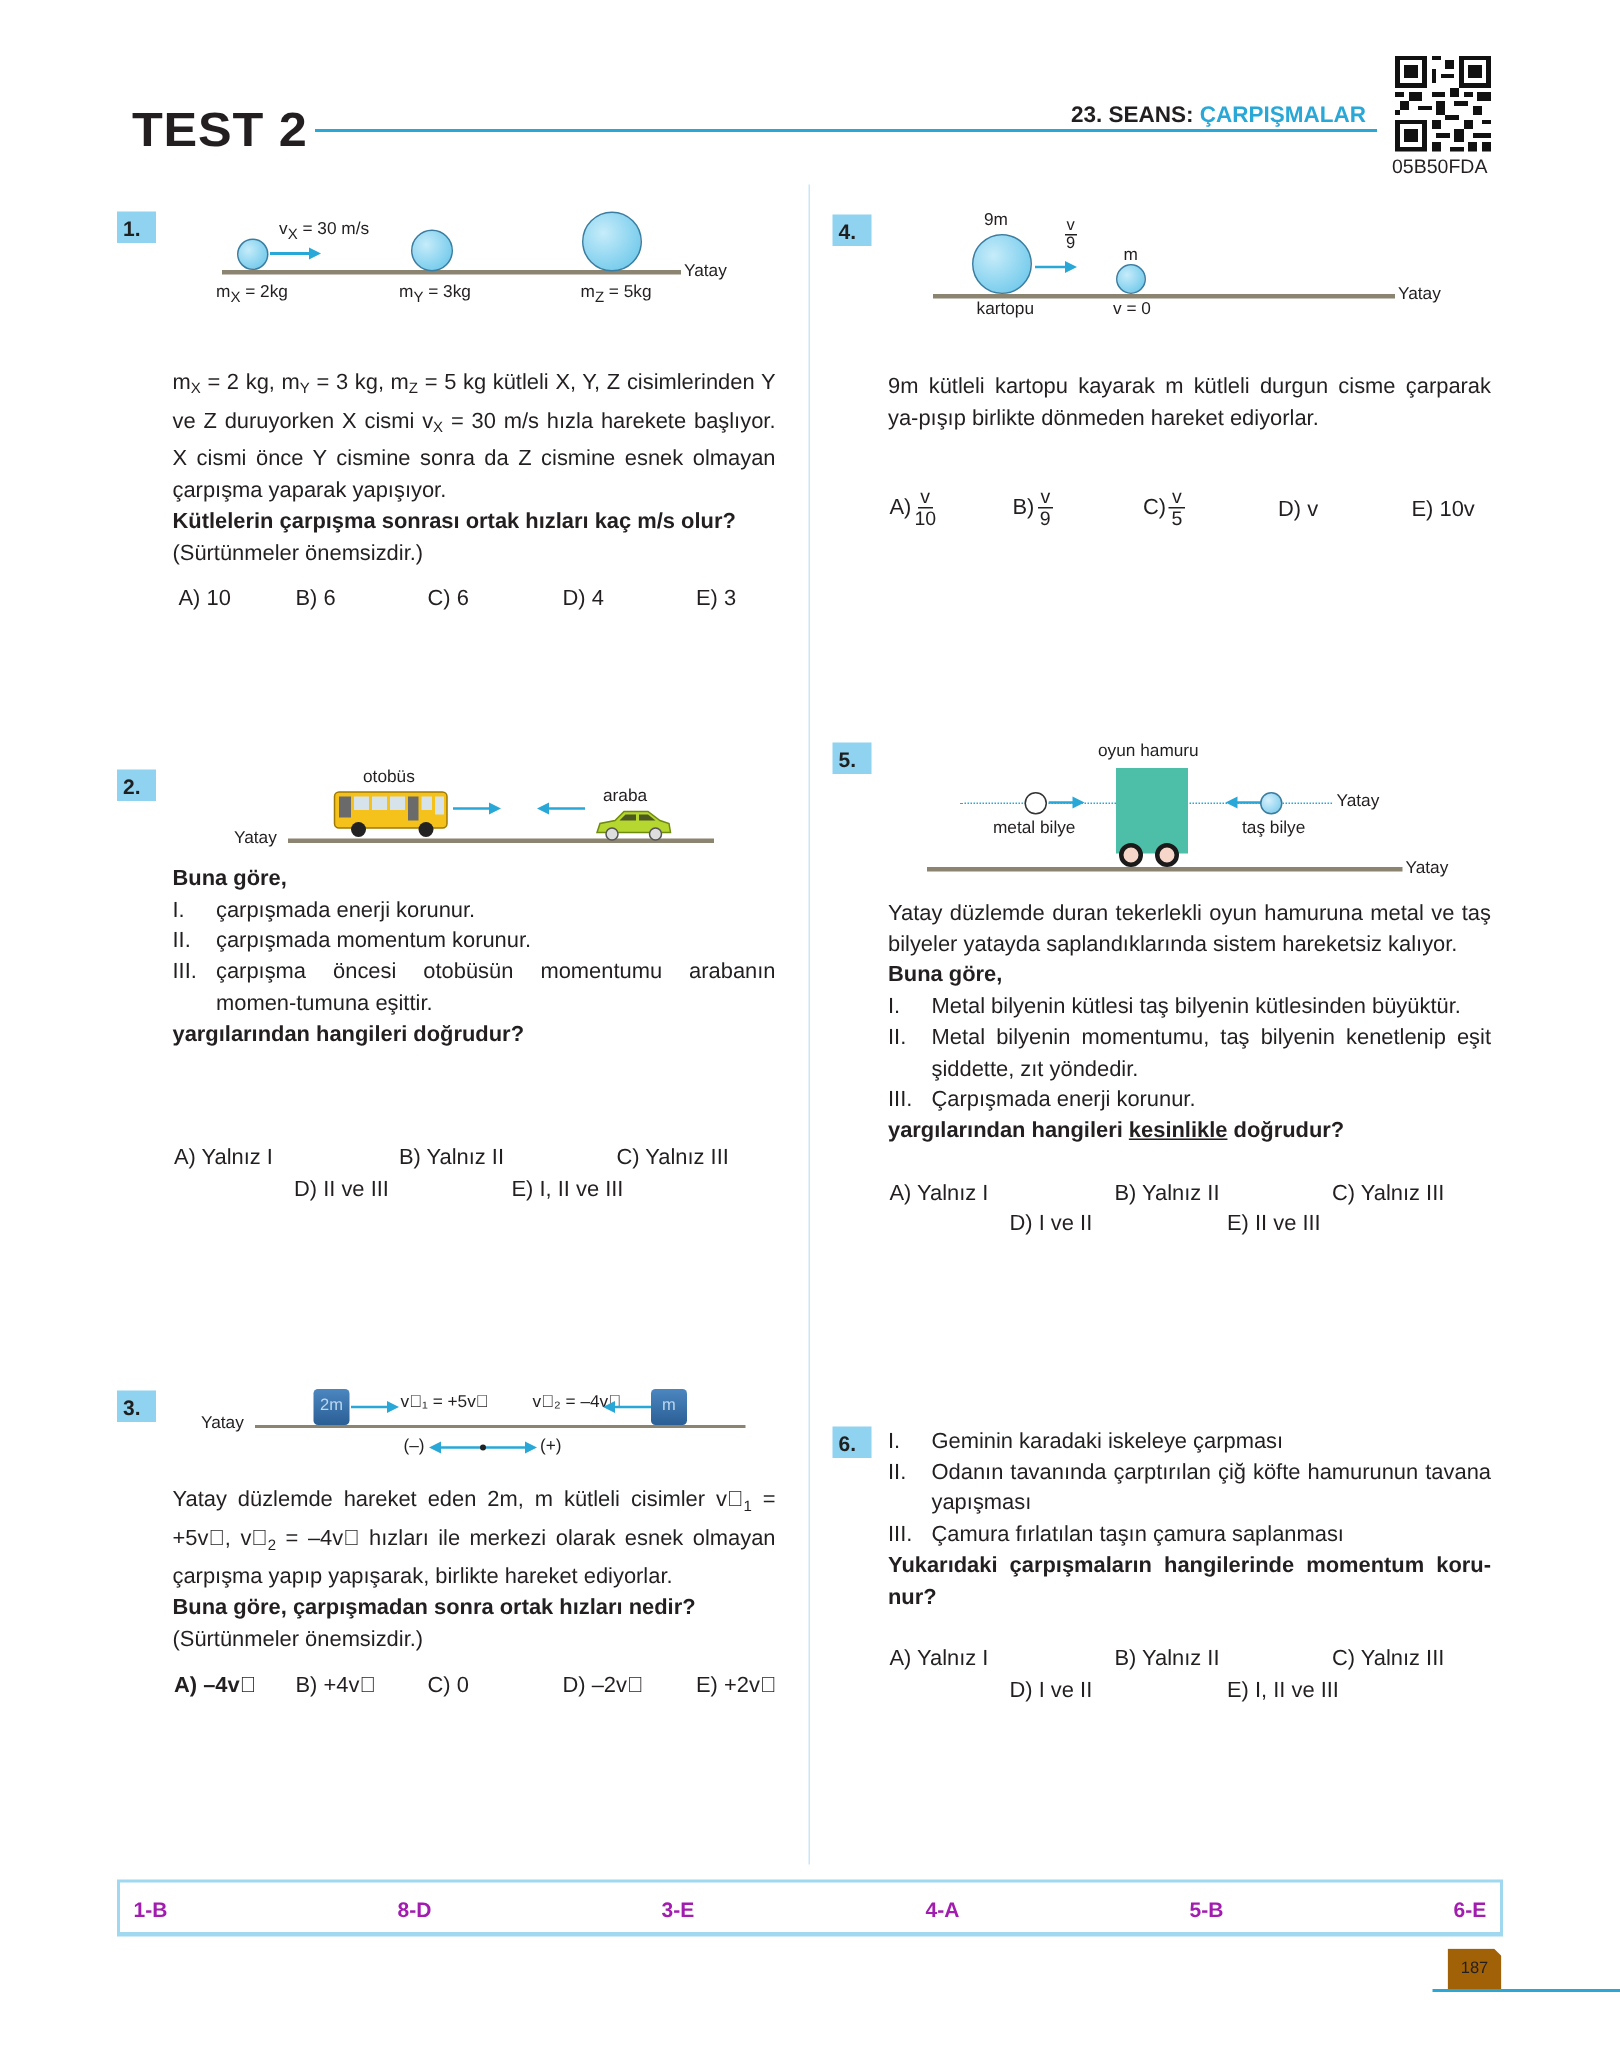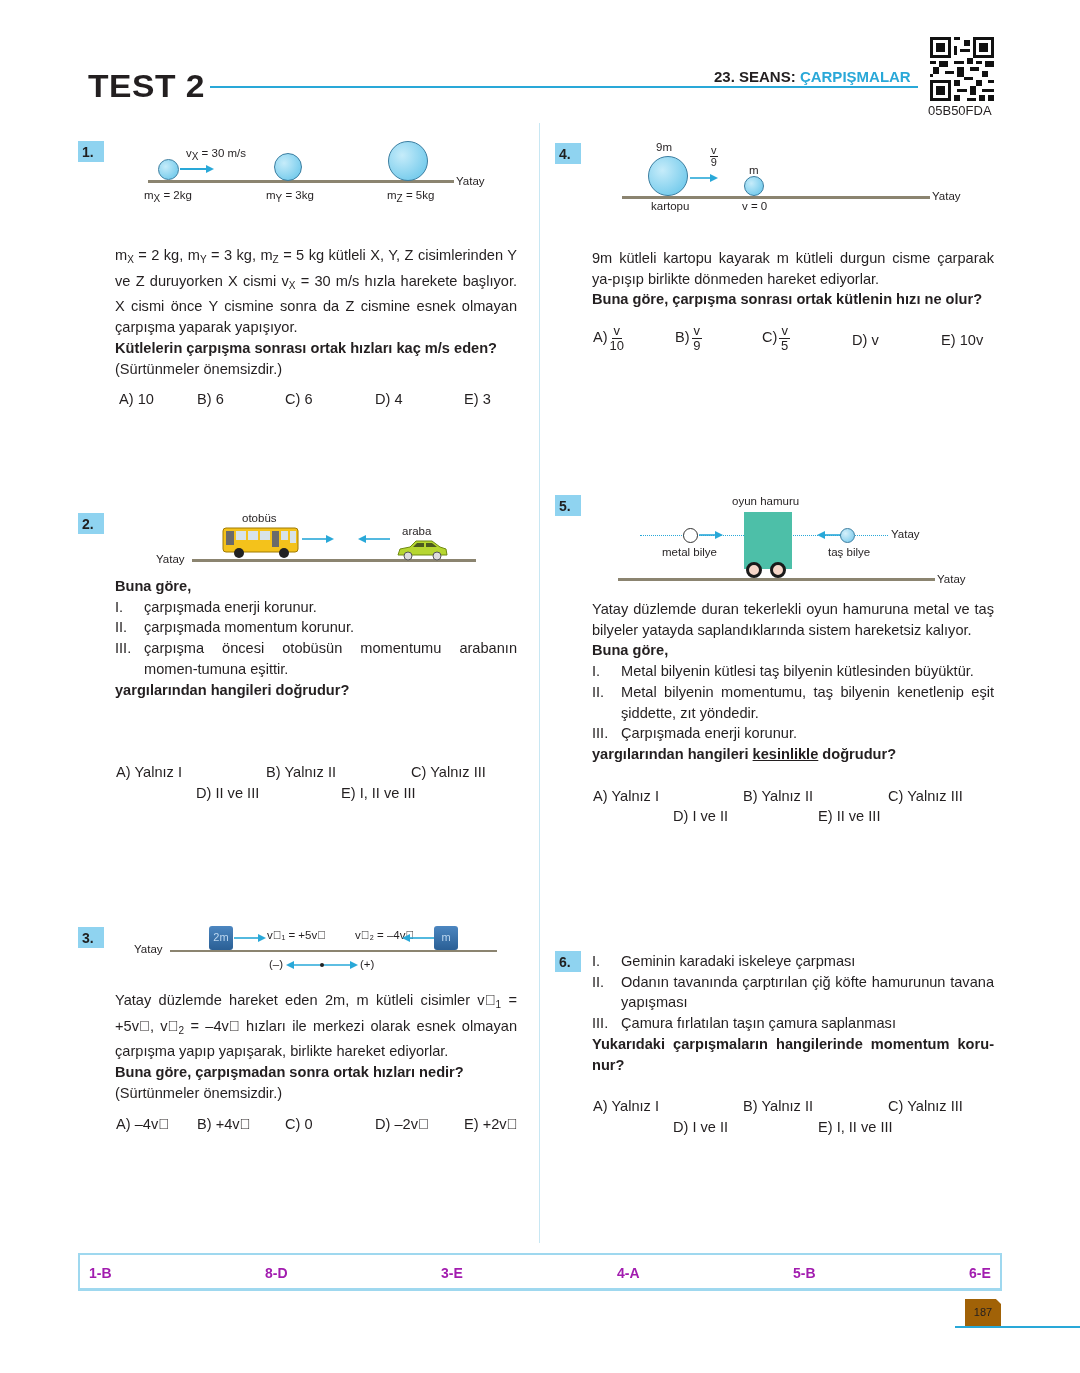--- a/index.html
+++ b/index.html
@@ -104,21 +104,21 @@
   <div class="abs" style="left:130px;top:13px;width:28px;height:28px;border-radius:50%;background:radial-gradient(circle at 35% 35%,#c6ecfa,#5fc2e8);border:1px solid #3a7da0;"></div>
   <div class="abs" style="left:244px;top:1px;width:40px;height:40px;border-radius:50%;background:radial-gradient(circle at 35% 35%,#c6ecfa,#5fc2e8);border:1px solid #3a7da0;"></div>
   <div class="abs diag-label" style="left:312px;top:35px;">Yatay</div>
   <div class="abs diag-label" style="left:0px;top:49px;"><span>m</span><span class="sub">X</span><span> = 2kg</span></div>
   <div class="abs diag-label" style="left:122px;top:49px;"><span>m</span><span class="sub">Y</span><span> = 3kg</span></div>
   <div class="abs diag-label" style="left:243px;top:49px;"><span>m</span><span class="sub">Z</span><span> = 5kg</span></div>
 </div>
 
 <div class="abs qtext" style="left:115px;top:245px;width:402px;">
   <div><span>m</span><span class="sub">X</span><span> = 2 kg, m</span><span class="sub">Y</span><span> = 3 kg, m</span><span class="sub">Z</span><span> = 5 kg kütleli X, Y, Z cisimlerinden Y ve Z duruyorken X cismi v</span><span class="sub">X</span><span> = 30 m/s hızla harekete başlıyor. X cismi önce Y cismine sonra da Z cismine esnek olmayan çarpışma yaparak yapışıyor.</span></div>
-  <div style="font-weight:bold;">Kütlelerin çarpışma sonrası ortak hızları kaç m/s eden?</div>
+  <div style="font-weight:bold;">Kütlelerin çarpışma sonrası ortak hızları kaç m/s olur?</div>
   <div>(Sürtünmeler önemsizdir.)</div>
 </div>
 <div class="abs opt" style="left:119px;top:391px;">A) 10</div>
 <div class="abs opt" style="left:197px;top:391px;">B) 6</div>
 <div class="abs opt" style="left:285px;top:391px;">C) 6</div>
 <div class="abs opt" style="left:375px;top:391px;">D) 4</div>
 <div class="abs opt" style="left:464px;top:391px;">E) 3</div>
 
 <div class="abs qnum" style="left:78px;top:513px;">2.</div>
 <div class="abs" style="left:150px;top:508px;width:330px;height:60px;">
@@ -201,21 +201,21 @@
     <circle cx="36" cy="5" r="2" fill="#222"></circle>
   </svg>
   <div class="abs diag-label" style="left:230px;top:36px;">(+)</div>
 </div>
 
 <div class="abs qtext" style="left:115px;top:990px;width:402px;">
   <div><span>Yatay düzlemde hareket eden 2m, m kütleli cisimler v⃗</span><span class="sub">1</span><span> = +5v⃗, v⃗</span><span class="sub">2</span><span> = –4v⃗ hızları ile merkezi olarak esnek olmayan çarpışma yapıp yapışarak, birlikte hareket ediyorlar.</span></div>
   <div style="font-weight:bold;">Buna göre, çarpışmadan sonra ortak hızları nedir?</div>
   <div>(Sürtünmeler önemsizdir.)</div>
 </div>
-<div class="abs opt" style="left:116px;top:1116px;">A) –4v⃗</div>
+<div class="abs opt" style="left:116px;top:1116px;font-weight:bold;">A) –4v⃗</div>
 <div class="abs opt" style="left:197px;top:1116px;">B) +4v⃗</div>
 <div class="abs opt" style="left:285px;top:1116px;">C) 0</div>
 <div class="abs opt" style="left:375px;top:1116px;">D) –2v⃗</div>
 <div class="abs opt" style="left:464px;top:1116px;">E) +2v⃗</div>
 
 <div class="abs qnum" style="left:555px;top:143px;">4.</div>
 <div class="abs" style="left:620px;top:140px;width:360px;height:75px;">
   <div class="abs diag-label" style="left:36px;top:1px;">9m</div>
   <div class="abs" style="left:28px;top:16px;width:40px;height:40px;border-radius:50%;background:radial-gradient(circle at 35% 35%,#c6ecfa,#5fc2e8);border:1px solid #3a7da0;"></div>
   <div class="abs" style="left:90px;top:5px;font-size:11px;line-height:11px;text-align:center;">
@@ -229,21 +229,20 @@
   <div class="abs diag-label" style="left:129px;top:24px;">m</div>
   <div class="abs" style="left:124px;top:36px;width:20px;height:20px;border-radius:50%;background:radial-gradient(circle at 35% 35%,#c6ecfa,#5fc2e8);border:1px solid #3a7da0;"></div>
   <div class="abs ground" style="left:2px;top:56px;width:308px;"></div>
   <div class="abs diag-label" style="left:312px;top:50px;">Yatay</div>
   <div class="abs diag-label" style="left:31px;top:60px;">kartopu</div>
   <div class="abs diag-label" style="left:122px;top:60px;">v = 0</div>
 </div>
 
 <div class="abs qtext" style="left:592px;top:248px;width:402px;">
   <div>9m kütleli kartopu kayarak m kütleli durgun cisme çarparak ya-pışıp birlikte dönmeden hareket ediyorlar.</div>
-  <div style="font-weight:bold;">Buna göre, çarpışma sonrası ortak kütlenin hızı ne olur?</div>
 </div>
 <div class="abs opt" style="left:593px;top:324px;"><span>A)</span><span class="frac">
       <span class="num">v</span>
       <span>10</span>
     </span></div>
 <div class="abs opt" style="left:675px;top:324px;"><span>B)</span><span class="frac">
       <span class="num">v</span>
       <span>9</span>
     </span></div>
 <div class="abs opt" style="left:762px;top:324px;"><span>C)</span><span class="frac">

